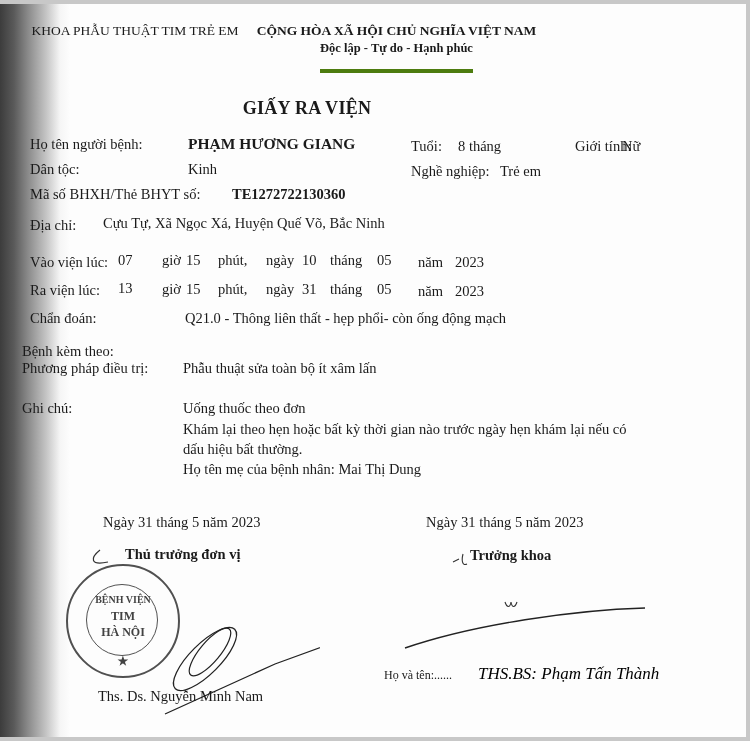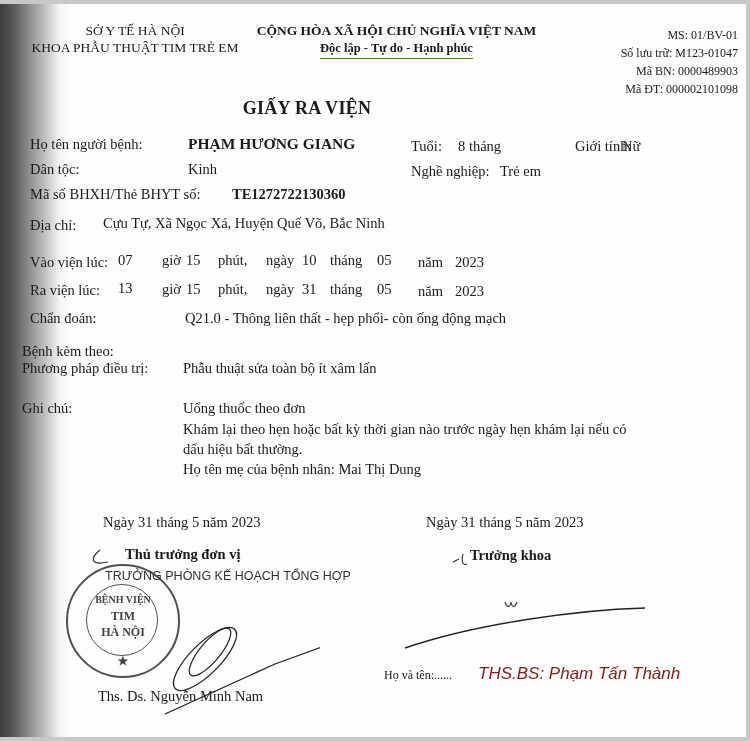--- a/index.html
+++ b/index.html
@@ -5,54 +5,47 @@
   html, body { margin:0; padding:0; }
   body { width:750px; height:741px; background:#c8c8c8; position:relative; overflow:hidden;
          font-family:"Liberation Serif","DejaVu Serif",serif; color:#1a1a1a; }
   .page { position:absolute; left:0; top:4px; width:746px; height:733px; background:#fdfdfd; overflow:hidden; }
   .shadow { position:absolute; left:0; top:0; width:70px; height:100%;
     background:linear-gradient(to right, #3c3c3c 0px, #5a5a5a 14px, #8a8a8a 28px, #c4c4c4 46px, rgba(240,240,240,0.6) 60px, rgba(255,255,255,0) 70px); }
   .abs { position:absolute; white-space:nowrap; }
   .hdr-left { left:30px; top:18px; width:210px; text-align:center; font-size:13.5px; line-height:17px; }
   .hdr-left .b { font-weight:bold; }
   .hdr-mid { left:240px; top:18px; width:285px; text-align:center; font-size:13.5px; line-height:17px; font-weight:bold;margin-left:14px; }
-  .hdr-mid .sub { font-size:12.5px; display:inline-block; border-bottom:1px solid #4d7c0f; padding-bottom:1px; }
+  .hdr-mid .sub { font-size:12.5px; display:inline-block; border-bottom:4px solid #4d7c0f; padding-bottom:12px; }
   .hdr-right { right:8px; top:22px; text-align:right; font-size:12px; line-height:18px; }
   .title { left:0; width:614px; top:94px; text-align:center; font-size:18px; font-weight:bold; letter-spacing:0.3px; }
   .lbl, .val { font-size:14.5px; }
   .bold { font-weight:bold; }
   .sig { font-size:14px; }
   .stamp { position:absolute; left:66px; top:560px; width:110px; height:110px; border-radius:50%;
            border:2px solid #333; opacity:0.85; }
   .stamp-inner { position:absolute; left:18px; top:18px; width:70px; height:70px; border-radius:50%; border:1.5px solid #333; }
   .stamp-text { position:absolute; width:110px; text-align:center; font-weight:bold; font-size:10px; line-height:14px; color:#222; }
-  .hand { font-family:Liberation Sans, sans-serif; font-style:italic; color:#7f1d1d; }
+  .hand { font-family:Liberation Serif, serif; font-style:italic; color:#000000; }
 </style>
 </head>
 <body>
 
 <div class="page">
   <div class="shadow"></div>
 
   <div class="abs hdr-left">
-    <div>SỞ Y TẾ HÀ NỘI</div>
     <div>KHOA PHẪU THUẬT TIM TRẺ EM</div>
   </div>
 
   <div class="abs hdr-mid">
     <div>CỘNG HÒA XÃ HỘI CHỦ NGHĨA VIỆT NAM</div>
     <div><span class="sub">Độc lập - Tự do - Hạnh phúc</span></div>
   </div>
 
-  <div class="abs hdr-right">
-    <div>MS: 01/BV-01</div>
-    <div>Số lưu trữ: M123-01047</div>
-    <div>Mã BN: 0000489903</div>
-    <div>Mã ĐT: 000002101098</div>
-  </div>
 
   <div class="abs title">GIẤY RA VIỆN</div>
 
   <span class="abs lbl" style="left:30px;top:132px;">Họ tên người bệnh:</span>
   <span class="abs val bold" style="left:188px;top:131px;font-size:15.5px;">PHẠM HƯƠNG GIANG</span>
   <span class="abs lbl" style="left:411px;top:134px;">Tuổi:</span>
   <span class="abs val" style="left:458px;top:134px;">8 tháng</span>
   <span class="abs lbl" style="left:555px;top:134px;margin-left:20px;">Giới tính:</span>
   <span class="abs val" style="left:622px;top:134px;">Nữ</span>
 
@@ -99,21 +92,20 @@
   <span class="abs val" style="left:183px;top:356px;">Phẫu thuật sửa toàn bộ ít xâm lấn</span>
 
   <span class="abs lbl" style="left:22px;top:396px;">Ghi chú:</span>
   <span class="abs val" style="left:183px;top:396px;">Uống thuốc theo đơn</span>
   <span class="abs val" style="left:183px;top:417px;">Khám lại theo hẹn hoặc bất kỳ thời gian nào trước ngày hẹn khám lại nếu có</span>
   <span class="abs val" style="left:183px;top:437px;">dấu hiệu bất thường.</span>
   <span class="abs val" style="left:183px;top:457px;">Họ tên mẹ của bệnh nhân: Mai Thị Dung</span>
 
   <span class="abs sig" style="left:103px;top:510px;font-size:14.5px;">Ngày 31 tháng 5 năm 2023</span>
   <span class="abs sig bold" style="left:125px;top:542px;font-size:14.5px;">Thủ trưởng đơn vị</span>
-  <span class="abs" style="left:105px;top:565px;font-family:'Liberation Sans',sans-serif;font-size:12.5px;color:#333;">TRƯỞNG PHÒNG KẾ HOẠCH TỔNG HỢP</span>
 
   <div class="stamp">
     <div class="stamp-inner"></div>
     <div class="stamp-text" style="top:27px;">BỆNH VIỆN</div>
     <div class="stamp-text" style="top:43px;font-size:12px;">TIM</div>
     <div class="stamp-text" style="top:59px;font-size:12px;">HÀ NỘI</div>
     <div class="stamp-text" style="top:88px;font-size:12px;">★</div>
   </div>
 
   <svg class="abs" style="left:60px;top:540px;" width="260" height="180">

